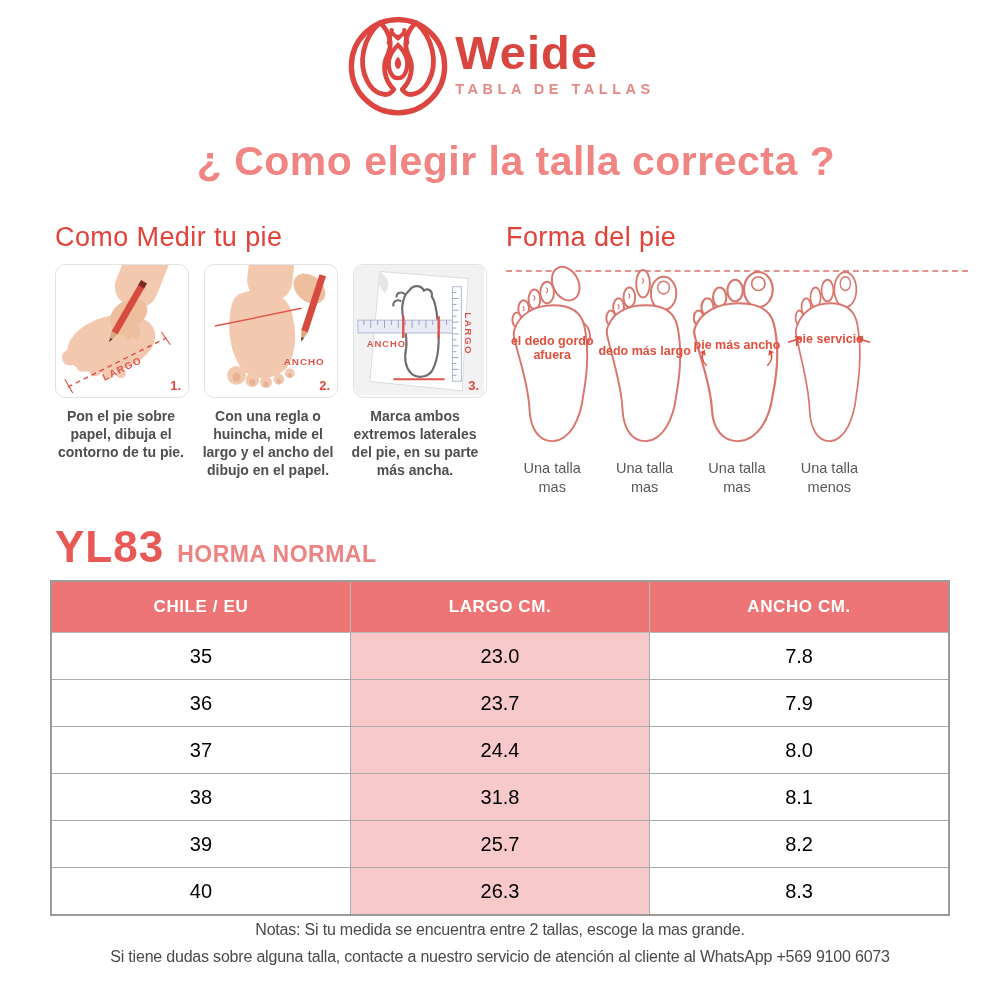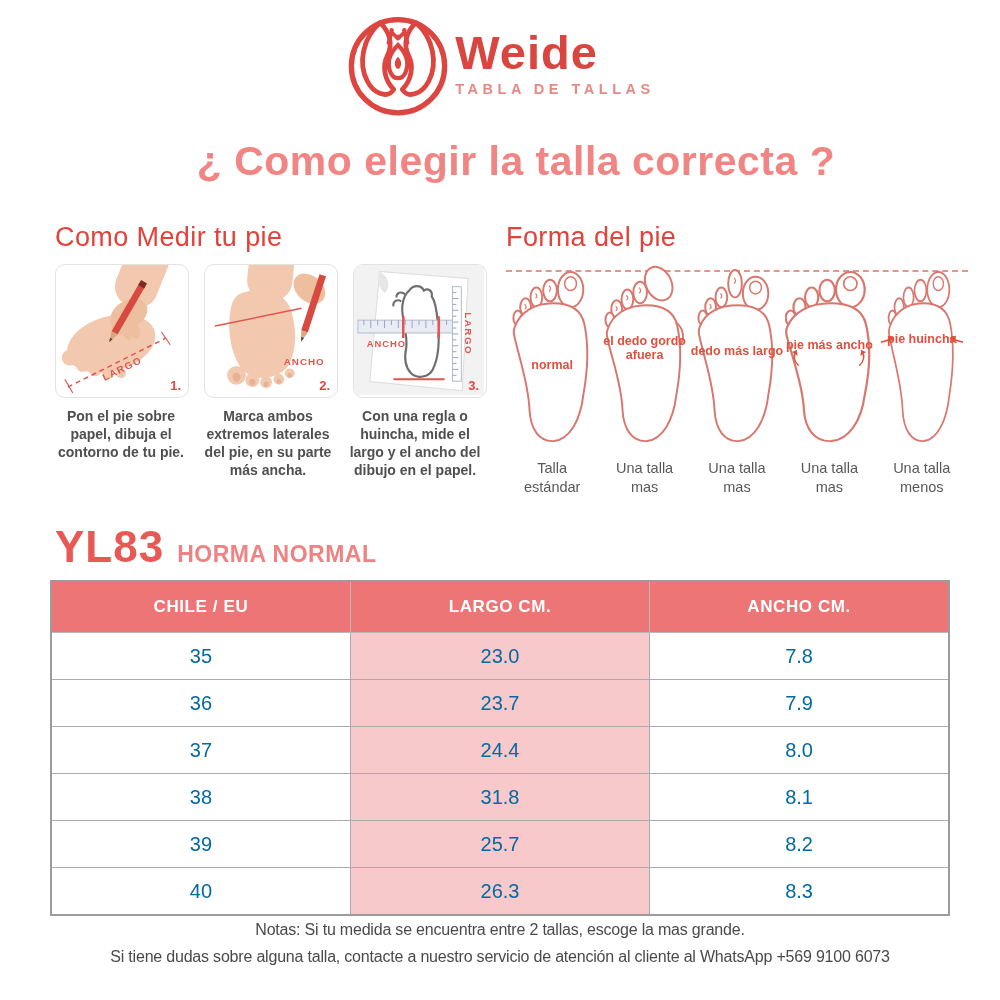--- a/index.html
+++ b/index.html
@@ -46,21 +46,21 @@
 
   
   .product-line{position:absolute;left:55px;top:522px;display:flex;align-items:baseline;}
   .model{font-size:44px;font-weight:800;color:#e85956;letter-spacing:1px;}
   .last{font-size:23px;font-weight:700;color:#ee8383;margin-left:13px;letter-spacing:.5px;}
 
   .size-table{position:absolute;left:50px;top:580px;width:900px;border-collapse:collapse;table-layout:fixed;
               border:2px solid #9b9b9b;}
   .size-table th{height:48px;background:#ee7576;color:#fff;font-size:17px;font-weight:700;
                  letter-spacing:.6px;border:1px solid #b9b9b9;}
-  .size-table td{height:44px;text-align:center;font-size:20px;color:#0369a1;border:1px solid #ababab;background:#fff;}
+  .size-table td{height:44px;text-align:center;font-size:20px;color:#000000;border:1px solid #ababab;background:#fff;}
   .size-table td.pink{background:#f7c9ca;}
 
   
   .notes{position:absolute;top:914px;left:0;width:100%;text-align:center;color:#4a4a4a;}
   .notes p{margin:5px 0;font-size:16px;letter-spacing:-.2px;line-height:1.4;}
 
   svg text{font-family:"Liberation Sans",sans-serif;}
 </style>
 </head>
 <body>
@@ -171,47 +171,31 @@
           <path d="M100,28h4 M100,34h6 M100,40h4 M100,46h6 M100,52h4 M100,58h6 M100,64h4 M100,70h6 M100,76h4 M100,82h6 M100,88h4 M100,94h6 M100,100h4 M100,106h6 M100,112h4" stroke="#9aa3c2" stroke-width="1" fill="none"></path>
           <text transform="translate(113 48) rotate(90)" fill="#e0564e" font-size="10" font-weight="bold" letter-spacing="1.5">LARGO</text>
           <line x1="40" y1="116" x2="92" y2="116" stroke="#e0564e" stroke-width="2"></line>
         </svg>
         <div class="stepnum">3.</div>
       </figure>
     </div>
 
     <div class="captions">
       <p>Pon el pie sobre papel, dibuja el contorno de tu pie.</p>
+      <p>Con una regla o huincha, mide el largo y el ancho del dibujo en el papel.</p>
       <p>Marca ambos extremos laterales del pie, en su parte más ancha.</p>
-      <p>Con una regla o huincha, mide el largo y el ancho del dibujo en el papel.</p>
     </div>
   </section>
 
   <section class="shape">
     <h2 class="sec-heading">Forma del pie</h2>
     <div class="toe-line"></div>
 
     <div class="feet">
 
-      <div class="foot-cell f1">
-        <svg class="foot-svg" viewBox="0 0 90 190">
-          <g stroke="#d9776e" stroke-width="2" fill="#fff">
-            <ellipse cx="64" cy="26" rx="13" ry="18"></ellipse>
-            <ellipse cx="43" cy="27" rx="7" ry="11"></ellipse>
-            <ellipse cx="29" cy="34" rx="6" ry="10"></ellipse>
-            <ellipse cx="18" cy="44" rx="5.5" ry="9"></ellipse>
-            <ellipse cx="10" cy="55" rx="4.5" ry="7.5"></ellipse>
-            <path d="M7,64 C12,50 26,40 46,40 C64,40 75,47 78,61 C83,84 81,112 77,134 C74,160 63,179 47,181 C32,182 23,169 22,149 C21,124 12,97 8,80 C6,72 5,69 7,64 Z"></path>
-          </g>
-          <ellipse cx="64" cy="20" rx="6" ry="7" fill="none" stroke="#d9776e" stroke-width="1.5"></ellipse>
-          <path d="M42,22 q3,3 0,6 M28,30 q3,3 0,5 M17,41 q3,3 0,5" stroke="#d9776e" stroke-width="1.2" fill="none"></path>
-        </svg>
-        <div class="foot-label">normal</div>
-        <div class="foot-size">Talla estándar</div>
-      </div>
 
       <div class="foot-cell f2">
         <svg class="foot-svg" viewBox="0 0 90 190">
           <g stroke="#d9776e" stroke-width="2" fill="#fff">
             <ellipse cx="59" cy="20" rx="13" ry="18" transform="rotate(-26 59 20)"></ellipse>
             <ellipse cx="40" cy="29" rx="7" ry="11"></ellipse>
             <ellipse cx="27" cy="36" rx="6" ry="10"></ellipse>
             <ellipse cx="16" cy="46" rx="5.5" ry="9"></ellipse>
             <ellipse cx="9" cy="57" rx="4.5" ry="7.5"></ellipse>
             <path d="M7,66 C12,52 26,42 46,42 C64,42 75,49 78,63 C83,86 81,112 77,134 C74,160 63,179 47,181 C32,182 23,169 22,149 C21,124 12,99 8,82 C6,74 5,71 7,66 Z"></path>
@@ -273,21 +257,21 @@
               <ellipse cx="10" cy="55" rx="4.5" ry="7.5"></ellipse>
               <path d="M7,64 C12,50 26,40 46,40 C64,40 75,47 78,61 C83,84 81,112 77,134 C74,160 63,179 47,181 C32,182 23,169 22,149 C21,124 12,97 8,80 C6,72 5,69 7,64 Z"></path>
             </g>
             <ellipse cx="64" cy="20" rx="6" ry="7" fill="none" stroke="#d9776e" stroke-width="1.5"></ellipse>
           </g>
           <line x1="3" y1="80" x2="16" y2="76" stroke="#e0503f" stroke-width="1.6"></line>
           <polygon points="17,75.5 10,73 12,80" fill="#e0503f"></polygon>
           <line x1="87" y1="80" x2="74" y2="76" stroke="#e0503f" stroke-width="1.6"></line>
           <polygon points="73,75.5 80,73 78,80" fill="#e0503f"></polygon>
         </svg>
-        <div class="foot-label">pie huincha</div>
+        <div class="foot-label">pie servicio</div>
         <div class="foot-size">Una talla menos</div>
       </div>
     </div>
   </section>
 
   <div class="product-line">
     <span class="model">YL83</span>
     <span class="last">HORMA NORMAL</span>
   </div>
 

